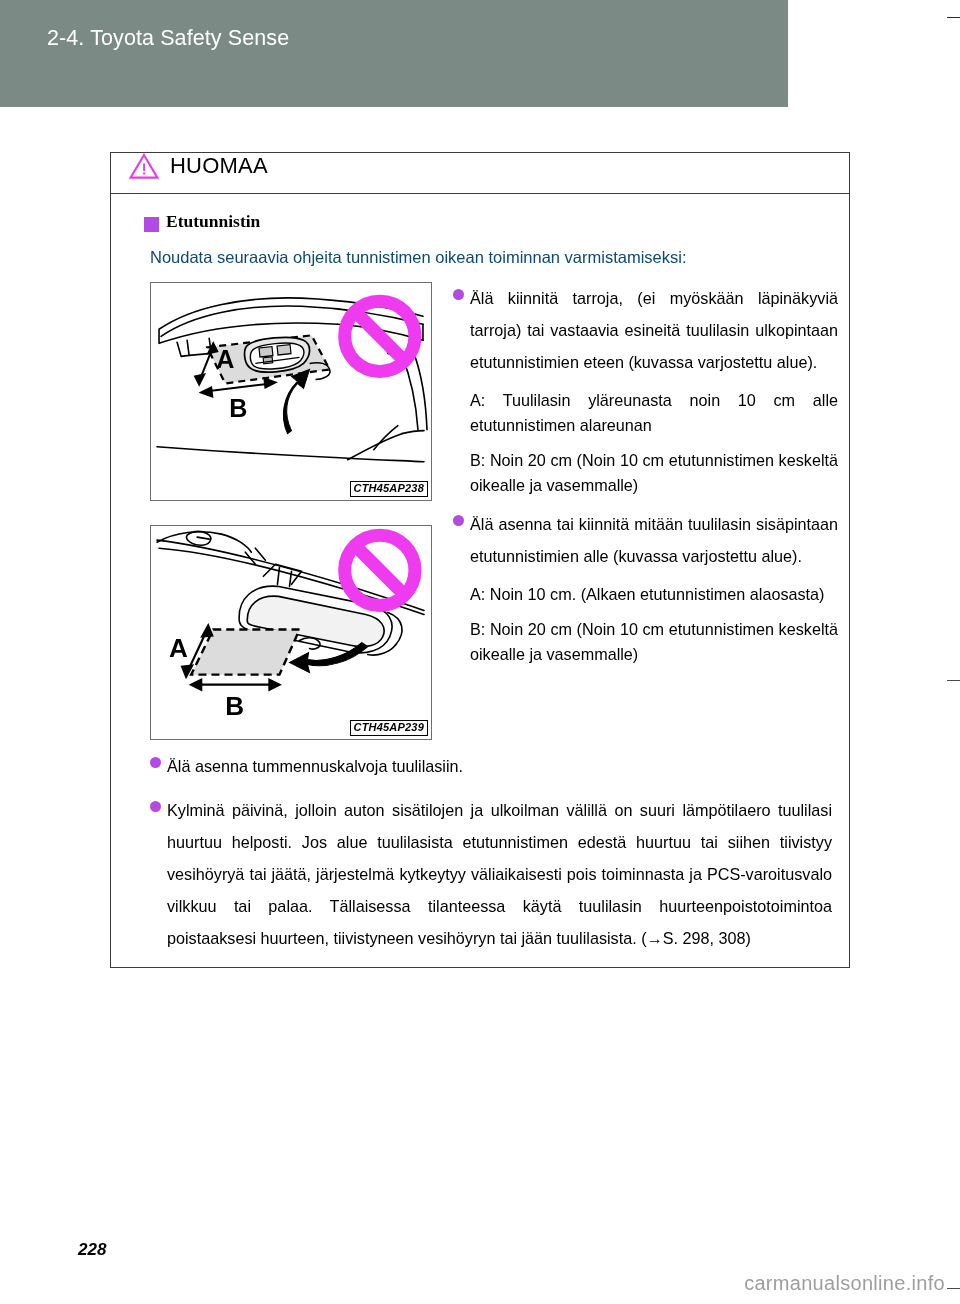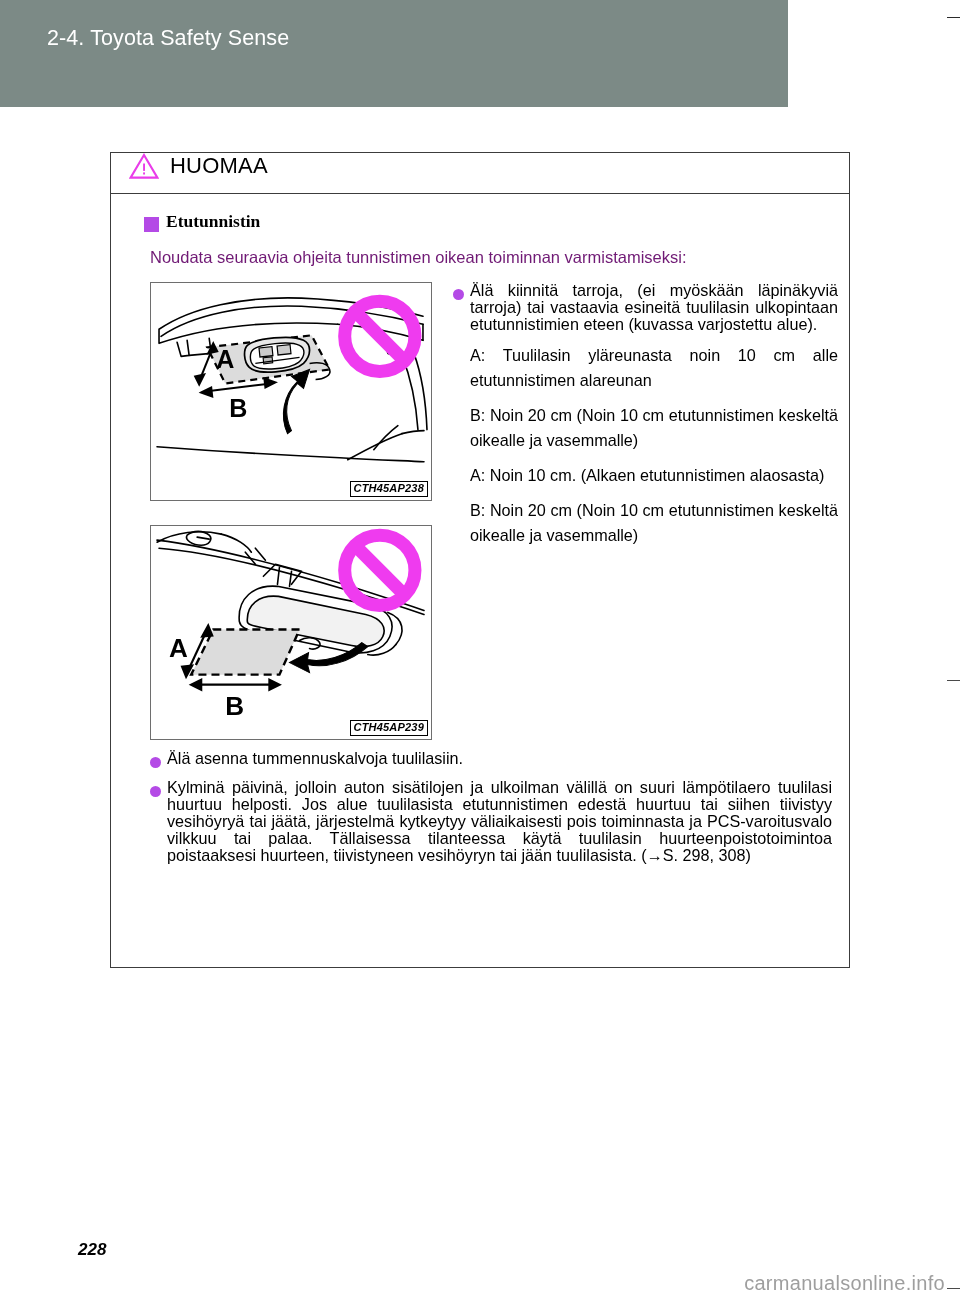--- a/index.html
+++ b/index.html
@@ -96,21 +96,21 @@
     flex: 0 0 auto;
   }
   .subhead-text {
     font-size: 17.5px;
     font-weight: bold;
     color: #000;
   }
   .lead-line {
     margin: 16px 0 0 22px;
     font-size: 16.5px;
-    color: #701a75;
+    color: #0c4a6e;
   }
 
   
   .cols {
     position: relative;
     margin-top: 15px;
     height: 452px;
   }
   .col-figs {
     position: absolute;
@@ -149,21 +149,21 @@
     line-height: 13px;
     color: #000;
     font-style: italic;
   }
 
   
   .bullet-item {
     position: relative;
     padding-left: 17px;
     font-size: 16.2px;
-    line-height: 17px;
+    line-height: 32px;
     color: #000;
     text-align: justify;
     text-justify: inter-word;
   }
   .bullet-item::before {
     content: "";
     position: absolute;
     left: 0;
     top: 7px;
     width: 11px;
@@ -362,20 +362,21 @@
             </g>
           </svg>
           <div class="fig-code">CTH45AP239</div>
         </div>
       </div>
 
       <div class="col-text">
         <div class="bullet-item">Älä kiinnitä tarroja, (ei myöskään läpinäkyviä tarroja) tai vastaavia esineitä tuulilasin ulkopintaan etutunnistimien eteen (kuvassa varjostettu alue).</div>
         <div class="plain-item">A: Tuulilasin yläreunasta noin 10 cm alle etutunnistimen alareunan</div>
         <div class="plain-item">B: Noin 20 cm (Noin 10 cm etutunnistimen keskeltä oikealle ja vasemmalle)</div>
+        <div class="bullet-item">Älä asenna tai kiinnitä mitään tuulilasin sisäpintaan etutunnistimien alle (kuvassa varjostettu alue).</div>
         <div class="plain-item">A: Noin 10 cm. (Alkaen etutunnistimen alaosasta)</div>
         <div class="plain-item">B: Noin 20 cm (Noin 10 cm etutunnistimen keskeltä oikealle ja vasemmalle)</div>
       </div>
     </div>
 
     <div class="bottom-list">
       <div class="bullet-item">Älä asenna tummennuskalvoja tuulilasiin.</div>
       <div class="bullet-item">Kylminä päivinä, jolloin auton sisätilojen ja ulkoilman välillä on suuri lämpötilaero tuulilasi huurtuu helposti. Jos alue tuulilasista etutunnistimen edestä huurtuu tai siihen tiivistyy vesihöyryä tai jäätä, järjestelmä kytkeytyy väliaikaisesti pois toiminnasta ja PCS-varoitusvalo vilkkuu tai palaa. Tällaisessa tilanteessa käytä tuulilasin huurteenpoistotoimintoa poistaaksesi huurteen, tiivistyneen vesihöyryn tai jään tuulilasista. (→S. 298, 308)</div>
     </div>
 

